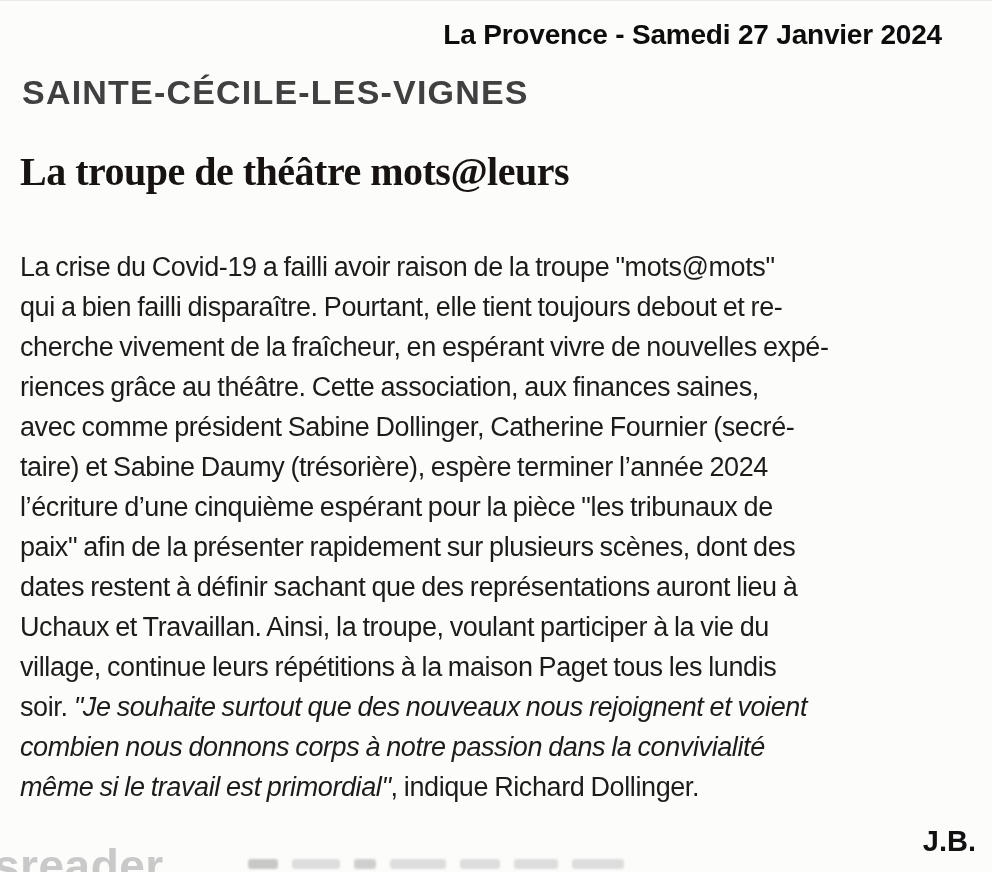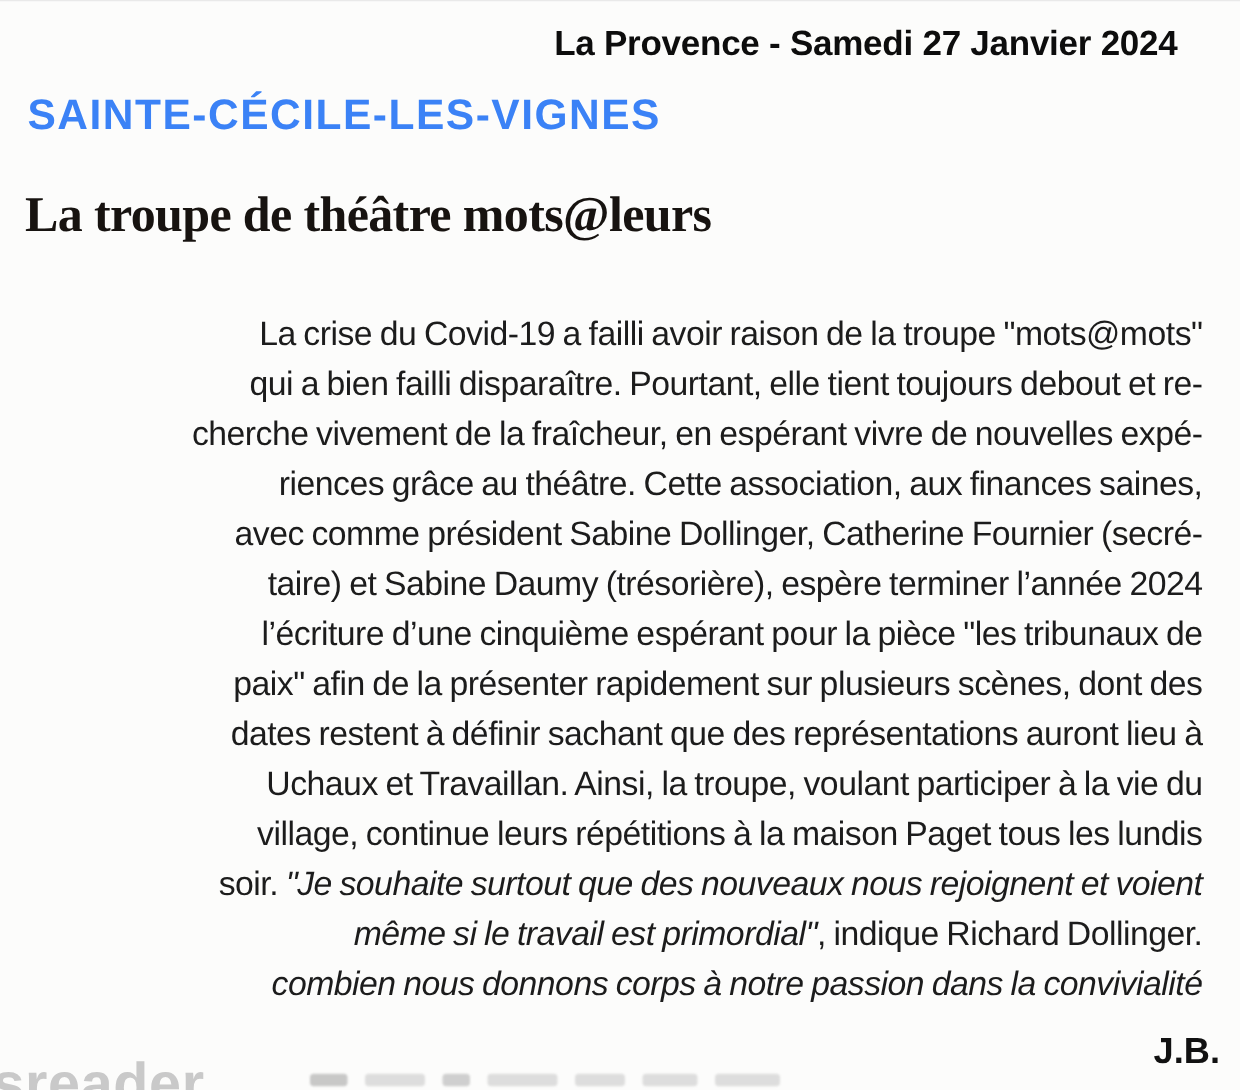--- a/index.html
+++ b/index.html
@@ -22,21 +22,21 @@
     color: #0d0d0d;
     letter-spacing: -0.2px;
     white-space: nowrap;
   }
   .section-heading {
     position: absolute;
     top: 72px;
     left: 22px;
     font-size: 34px;
     font-weight: 700;
-    color: #3b82f6;
+    color: #404040;
     letter-spacing: 1.2px;
     white-space: nowrap;
   }
   .article-title {
     position: absolute;
     top: 148px;
     left: 20px;
     font-family: "Liberation Serif", serif;
     font-size: 40px;
     font-weight: 700;
@@ -48,21 +48,21 @@
     position: absolute;
     top: 246px;
     left: 20px;
     right: 30px;
     font-size: 27px;
     line-height: 40px;
     letter-spacing: -0.4px;
     word-spacing: -1px;
     color: #1c1c1c;
   }
-  .body-line { white-space: nowrap; text-align: right; }
+  .body-line { white-space: nowrap; }
   .body-line .it { font-style: italic; }
   .byline {
     position: absolute;
     top: 824px;
     right: 16px;
     font-size: 29px;
     font-weight: 700;
     color: #111;
   }
   .watermark {
@@ -119,22 +119,22 @@
       <div class="body-line"><span>cherche vivement de la fraîcheur, en espérant vivre de nouvelles expé-</span></div>
       <div class="body-line"><span>riences grâce au théâtre. Cette association, aux finances saines,</span></div>
       <div class="body-line"><span>avec comme président Sabine Dollinger, Catherine Fournier (secré-</span></div>
       <div class="body-line"><span>taire) et Sabine Daumy (trésorière), espère terminer l’année 2024</span></div>
       <div class="body-line"><span>l’écriture d’une cinquième espérant pour la pièce "les tribunaux de</span></div>
       <div class="body-line"><span>paix" afin de la présenter rapidement sur plusieurs scènes, dont des</span></div>
       <div class="body-line"><span>dates restent à définir sachant que des représentations auront lieu à</span></div>
       <div class="body-line"><span>Uchaux et Travaillan. Ainsi, la troupe, voulant participer à la vie du</span></div>
       <div class="body-line"><span>village, continue leurs répétitions à la maison Paget tous les lundis</span></div>
       <div class="body-line"><span>soir. </span><span class="it">"Je souhaite surtout que des nouveaux nous rejoignent et voient</span></div>
+      <div class="body-line"><span class="it">combien nous donnons corps à notre passion dans la convivialité</span></div>
       <div class="body-line"><span class="it">même si le travail est primordial"</span><span>, indique Richard Dollinger.</span></div>
-      <div class="body-line"><span class="it">combien nous donnons corps à notre passion dans la convivialité</span></div>
     </div>
 
   <div class="byline">J.B.</div>
 
   <div class="watermark">sreader</div>
 
   <div class="cropped-remnant">
     <i></i>
       <i></i>
       <i></i>

